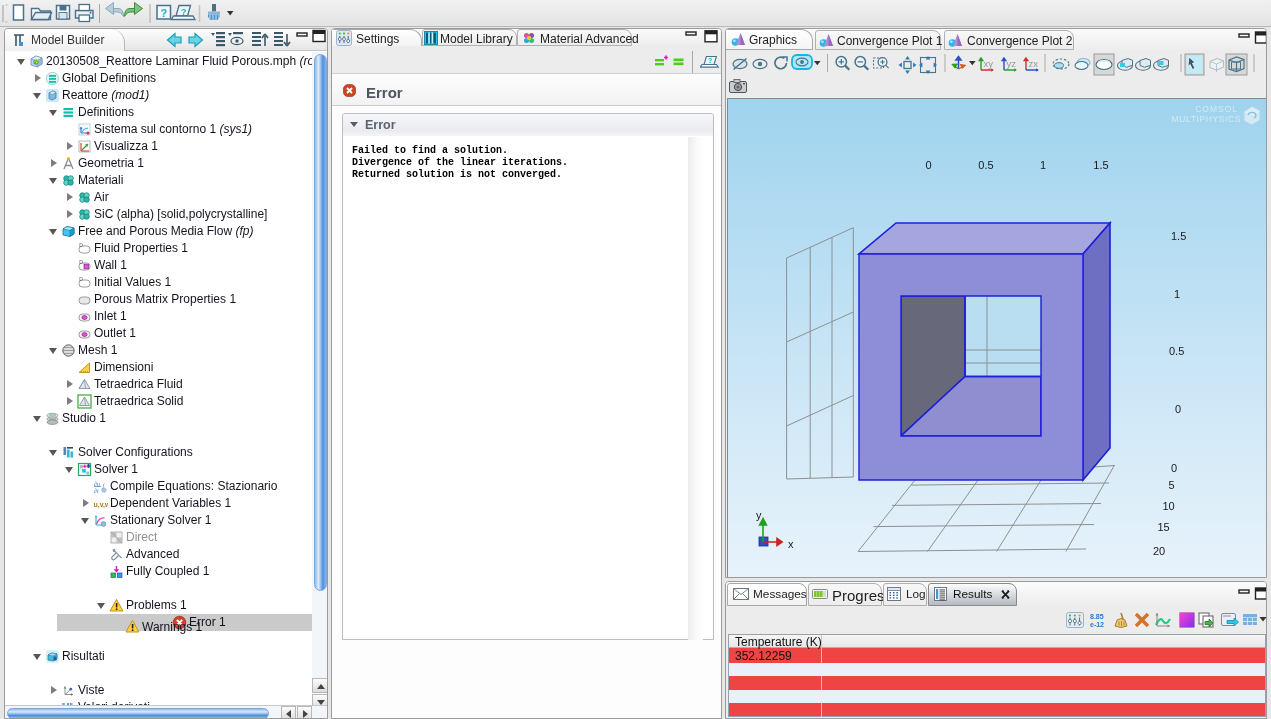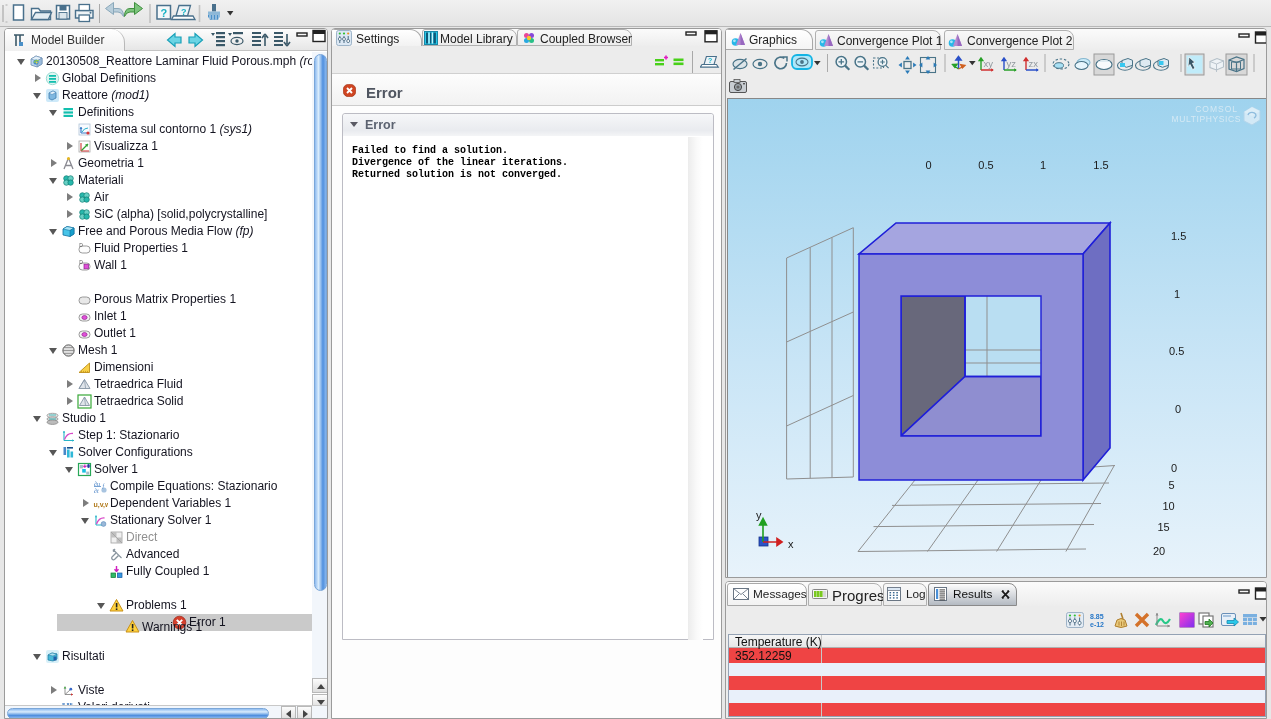--- a/index.html
+++ b/index.html
@@ -223,20 +223,29 @@
 <div style="position:absolute;left:5px;top:227.5px;width:306px;height:17px;">
       <div style="position:absolute;left:67px;top:1px;width:15px;height:15px">
         <svg width="15" height="15" viewBox="0 0 15 15" style="position:absolute;left:0;top:0">
           <rect x="2" y="5" width="11" height="7" rx="3.2" fill="#fdfdfd" stroke="#909090" stroke-width="0.9"></rect>
           <rect x="7" y="6.2" width="4.6" height="4.6" fill="#e050d8" stroke="#902090" stroke-width="0.7"></rect>
           <text x="2.2" y="5.5" font-size="5" fill="#555" font-family="Liberation Sans">D</text>
         </svg>
       </div>
       <div style="position:absolute;left:84px;top:1.5px;white-space:nowrap">Wall 1</div>
     </div>
+<div style="position:absolute;left:5px;top:244.5px;width:306px;height:17px;">
+      <div style="position:absolute;left:67px;top:1px;width:15px;height:15px">
+        <svg width="15" height="15" viewBox="0 0 15 15" style="position:absolute;left:0;top:0">
+          <rect x="2" y="5" width="11" height="7" rx="3.2" fill="#fdfdfd" stroke="#909090" stroke-width="0.9"></rect>
+          <text x="2.2" y="5.5" font-size="5" fill="#555" font-family="Liberation Sans">D</text>
+        </svg>
+      </div>
+      <div style="position:absolute;left:84px;top:1.5px;white-space:nowrap">Initial Values 1</div>
+    </div>
 <div style="position:absolute;left:5px;top:261.5px;width:306px;height:17px;">
       <div style="position:absolute;left:67px;top:1px;width:15px;height:15px">
         <svg width="15" height="15" viewBox="0 0 15 15" style="position:absolute;left:0;top:0">
           <rect x="2" y="5" width="11" height="7" rx="3.4" fill="#e8e8e8" stroke="#909090" stroke-width="0.9"></rect>
         </svg>
       </div>
       <div style="position:absolute;left:84px;top:1.5px;white-space:nowrap">Porous Matrix Properties 1</div>
     </div>
 <div style="position:absolute;left:5px;top:278.5px;width:306px;height:17px;">
       <div style="position:absolute;left:67px;top:1px;width:15px;height:15px">
@@ -300,30 +309,20 @@
       <div style="position:absolute;left:23px;top:6px;width:0;height:0;border-left:4.5px solid transparent;border-right:4.5px solid transparent;border-top:6px solid #575757"></div>
       <div style="position:absolute;left:35px;top:1px;width:15px;height:15px">
         <svg width="15" height="15" viewBox="0 0 15 15" style="position:absolute;left:0;top:0">
           <ellipse cx="7.5" cy="4.5" rx="5.5" ry="2.2" fill="#e6e6e6" stroke="#909090" stroke-width="0.8"></ellipse>
           <ellipse cx="7.5" cy="8" rx="5.5" ry="2.2" fill="#d0d0d0" stroke="#909090" stroke-width="0.8"></ellipse>
           <ellipse cx="7.5" cy="11.2" rx="5.5" ry="2.2" fill="#bcbcbc" stroke="#888888" stroke-width="0.8"></ellipse>
           <path d="M4,4 h7 M4,8 h7" stroke="#20b0b0" stroke-width="0.8"></path>
         </svg>
       </div>
       <div style="position:absolute;left:52px;top:1.5px;white-space:nowrap">Studio 1</div>
-    </div>
-<div style="position:absolute;left:5px;top:397.5px;width:306px;height:17px;">
-      <div style="position:absolute;left:51px;top:1px;width:15px;height:15px">
-        <svg width="15" height="15" viewBox="0 0 15 15" style="position:absolute;left:0;top:0">
-          <path d="M3,12.5 L3,3 M3,12.5 L13,12.5" stroke="#28b4c8" stroke-width="1.1"></path>
-          <path d="M3,3 l-1.2,1.8 h2.4 z M13,12.5 l-1.8,-1.2 v2.4 z" fill="#28b4c8"></path>
-          <path d="M3.5,11.5 Q6,5 12,5.5" fill="none" stroke="#d848c8" stroke-width="1.3"></path>
-        </svg>
-      </div>
-      <div style="position:absolute;left:68px;top:1.5px;white-space:nowrap">Step 1: Stazionario</div>
     </div>
 <div style="position:absolute;left:5px;top:414.5px;width:306px;height:17px;">
       <div style="position:absolute;left:39px;top:6px;width:0;height:0;border-left:4.5px solid transparent;border-right:4.5px solid transparent;border-top:6px solid #575757"></div>
       <div style="position:absolute;left:51px;top:1px;width:15px;height:15px">
         <svg width="15" height="15" viewBox="0 0 15 15" style="position:absolute;left:0;top:0">
           <rect x="2.5" y="2" width="2.6" height="8" fill="#4888c8"></rect>
           <rect x="6" y="4.5" width="2.6" height="8" fill="#30b8d8"></rect>
           <rect x="9.5" y="6.5" width="2.6" height="6" fill="#30b8d8"></rect>
           <rect x="6" y="2" width="6" height="1.6" fill="#184f8c"></rect>
         </svg>
@@ -529,21 +528,21 @@
       <svg width="14" height="14" viewBox="0 0 14 14" style="position:absolute;left:0;top:0">
         <g>
           <circle cx="4.5" cy="4.5" r="2.5" fill="#e84898"></circle>
           <circle cx="9.5" cy="4.5" r="2.5" fill="#8848d8"></circle>
           <circle cx="4.5" cy="9.5" r="2.5" fill="#28a8e0"></circle>
           <circle cx="9.5" cy="9.5" r="2.5" fill="#28c088"></circle>
           <circle cx="7" cy="7" r="2.2" fill="#f8c828"></circle>
         </g>
       </svg>
     </div>
-  <div style="position:absolute;left:208px;top:2.5px;font-size:12px;color:#222">Coupled Browser</div>
+  <div style="position:absolute;left:208px;top:2.5px;font-size:12px;color:#222">Material Advanced</div>
   <svg width="40" height="16" viewBox="0 0 40 16" style="position:absolute;left:352px;top:1px">
       <rect x="2" y="2" width="10" height="3" fill="none" stroke="#222" stroke-width="1.4"></rect>
       <rect x="21" y="0.8" width="12" height="11" fill="#fff" stroke="#222" stroke-width="1.4"></rect>
       <rect x="21" y="0.8" width="12" height="3.5" fill="#222"></rect>
     </svg>
   <div style="position:absolute;left:0;top:17px;width:100%;height:28px;background:#ececec;border-bottom:1px solid #d0d0d0"></div>
   <div style="position:absolute;left:322px;top:26px;width:14px;height:14px">
       <svg width="14" height="14" viewBox="0 0 14 14" style="position:absolute;left:0;top:0">
         <rect x="1" y="4" width="9" height="2.4" fill="#48d018"></rect>
         <rect x="1" y="8" width="9" height="2.4" fill="#48d018"></rect>

